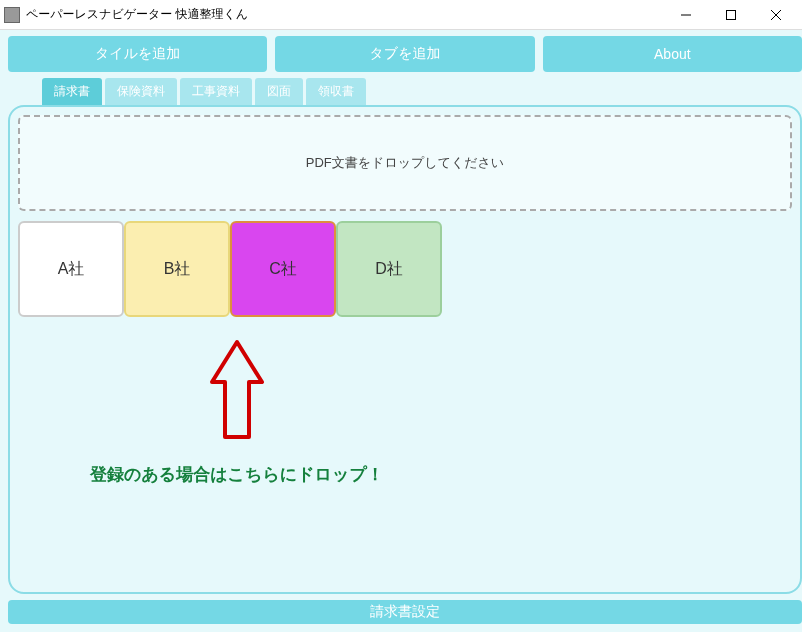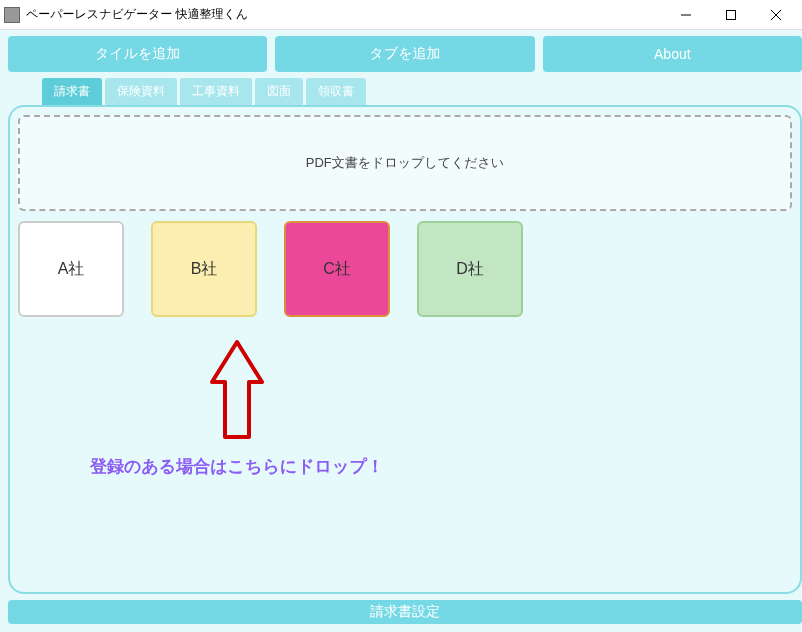--- a/index.html
+++ b/index.html
@@ -88,51 +88,51 @@
     display: flex;
     align-items: center;
     justify-content: center;
     color: #444;
     font-size: 13px;
     background: #f2fcfd;
     margin-bottom: 10px;
   }
   .tiles {
     display: flex;
-    gap: 27px;
+    gap: 0;
   }
   .tile {
     width: 106px;
     height: 96px;
     border-radius: 6px;
     display: flex;
     align-items: center;
     justify-content: center;
     font-size: 16px;
     color: #333;
     cursor: pointer;
   }
   .tile-a { background: #fff; border: 2px solid #ccc; }
   .tile-b { background: #fbeeb0; border: 2px solid #e8d77a; }
-  .tile-c { background: #ec4899; border: 2px solid #dd8f3e; }
+  .tile-c { background: #d946ef; border: 2px solid #dd8f3e; }
   .tile-d { background: #c2e6c2; border: 2px solid #9ccf9c; }
   .annotation {
     position: absolute;
     left: 80px;
     top: 230px;
     display: flex;
     flex-direction: column;
     align-items: center;
     pointer-events: none;
   }
   .annotation-text {
-    color: #8b5cf6;
+    color: #15803d;
     font-weight: bold;
     font-size: 17px;
-    margin-top: 8px;
+    margin-top: 16px;
   }
   .bottom-btn {
     background: #74d8e5;
     color: #fff;
     border: none;
     border-radius: 4px;
     height: 24px;
     font-size: 14px;
     cursor: pointer;
     margin-top: 6px;

